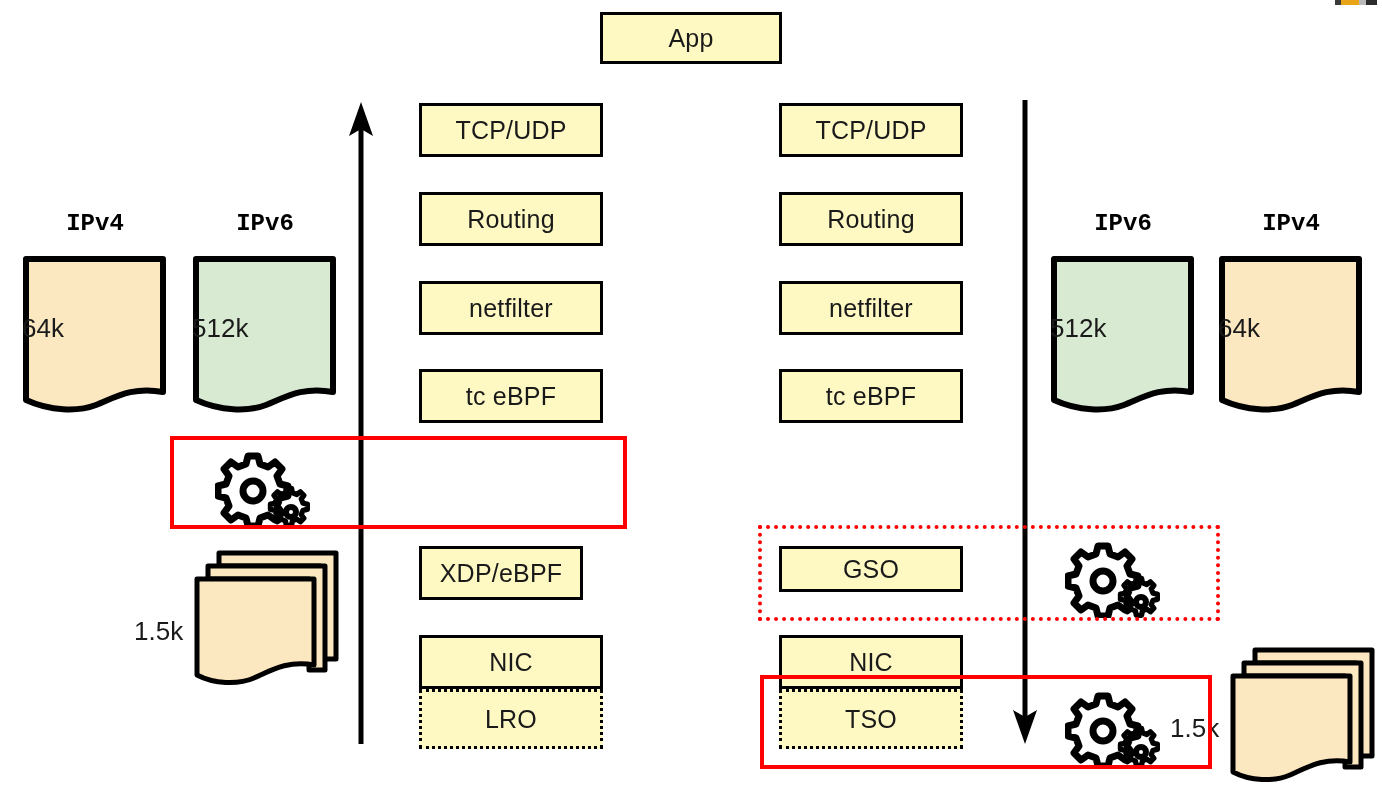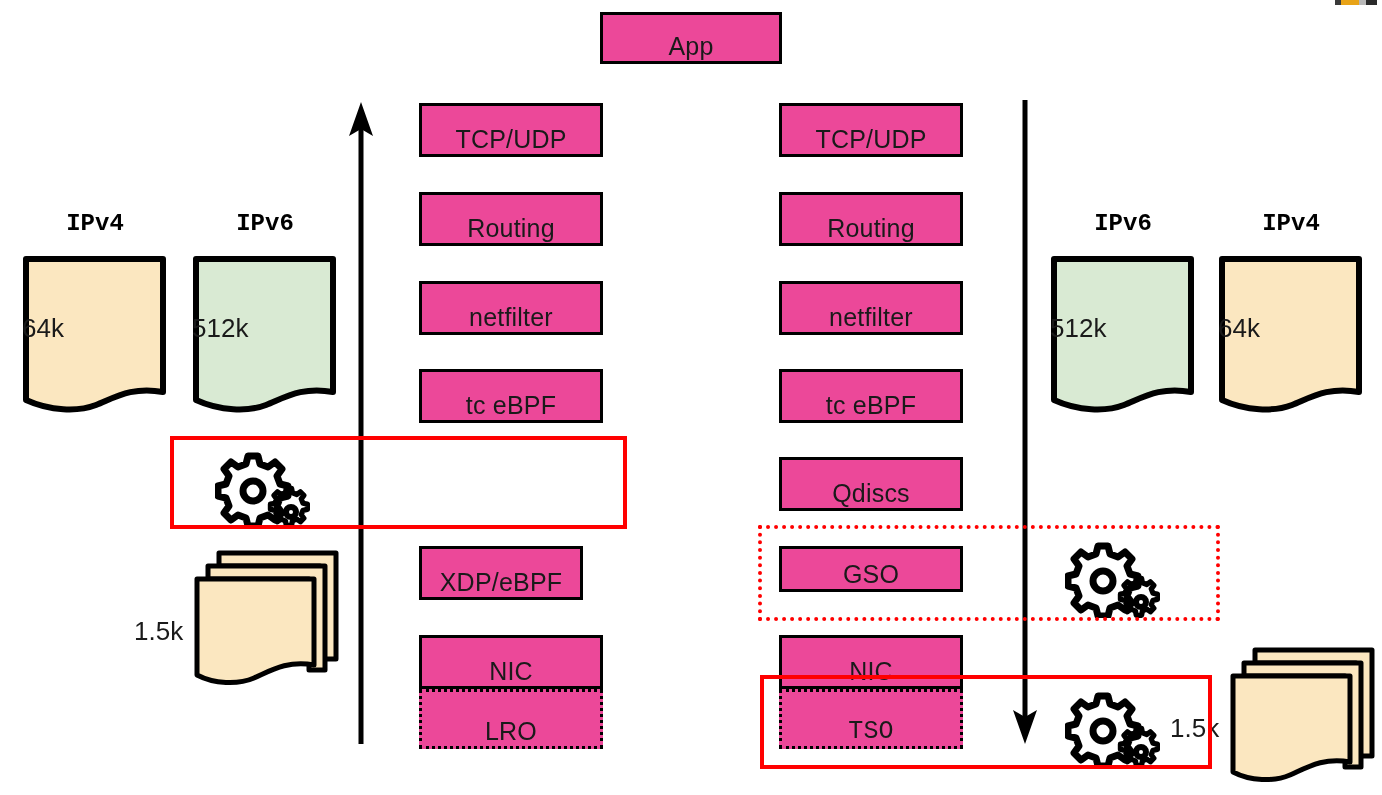--- a/index.html
+++ b/index.html
@@ -15,24 +15,24 @@
     width: 1382px;
     height: 795px;
     background: #ffffff;
     overflow: hidden;
   }
 
   
   .layerbox {
     position: absolute;
     box-sizing: border-box;
-    background: #ec4899;
+    background: #fef9c3;
     border: 3px solid #000000;
     display: flex;
-    align-items: flex-end;
+    align-items: center;
     justify-content: center;
     font-size: 25px;
     color: #1a1a1a;
     font-family: "Liberation Sans", sans-serif;
     letter-spacing: 0.2px;
   }
   .layerbox.dotted {
     border: 3px dotted #000000;
   }
 
@@ -125,30 +125,27 @@
   </div>
   <div class="layerbox" style="left:779px; top:192px; width:184px; height:54px;">
     <span>Routing</span>
   </div>
   <div class="layerbox" style="left:779px; top:281px; width:184px; height:54px;">
     <span>netfilter</span>
   </div>
   <div class="layerbox" style="left:779px; top:369px; width:184px; height:54px;">
     <span>tc eBPF</span>
   </div>
-  <div class="layerbox" style="left:779px; top:457px; width:184px; height:54px;">
-    <span>Qdiscs</span>
-  </div>
   <div class="layerbox" style="left:779px; top:546px; width:184px; height:46px;">
     <span>GSO</span>
   </div>
   <div class="layerbox" style="left:779px; top:635px; width:184px; height:54px;">
     <span>NIC</span>
   </div>
-  <div class="layerbox dotted" style="left:779px; top:689px; width:184px; height:60px;font-family:Liberation Mono, monospace;">
+  <div class="layerbox dotted" style="left:779px; top:689px; width:184px; height:60px;">
     <span>TSO</span>
   </div>
 
   <div class="arrowwrap" style="left:346px; top:102px; width:30px; height:642px;">
     <svg width="30" height="642" viewBox="0 0 30 642">
       <line x1="15" y1="642" x2="15" y2="20" stroke="#000000" stroke-width="5"></line>
       <polygon points="15,0 3,34 15,27 27,34" fill="#000000"></polygon>
     </svg>
   </div>
 

